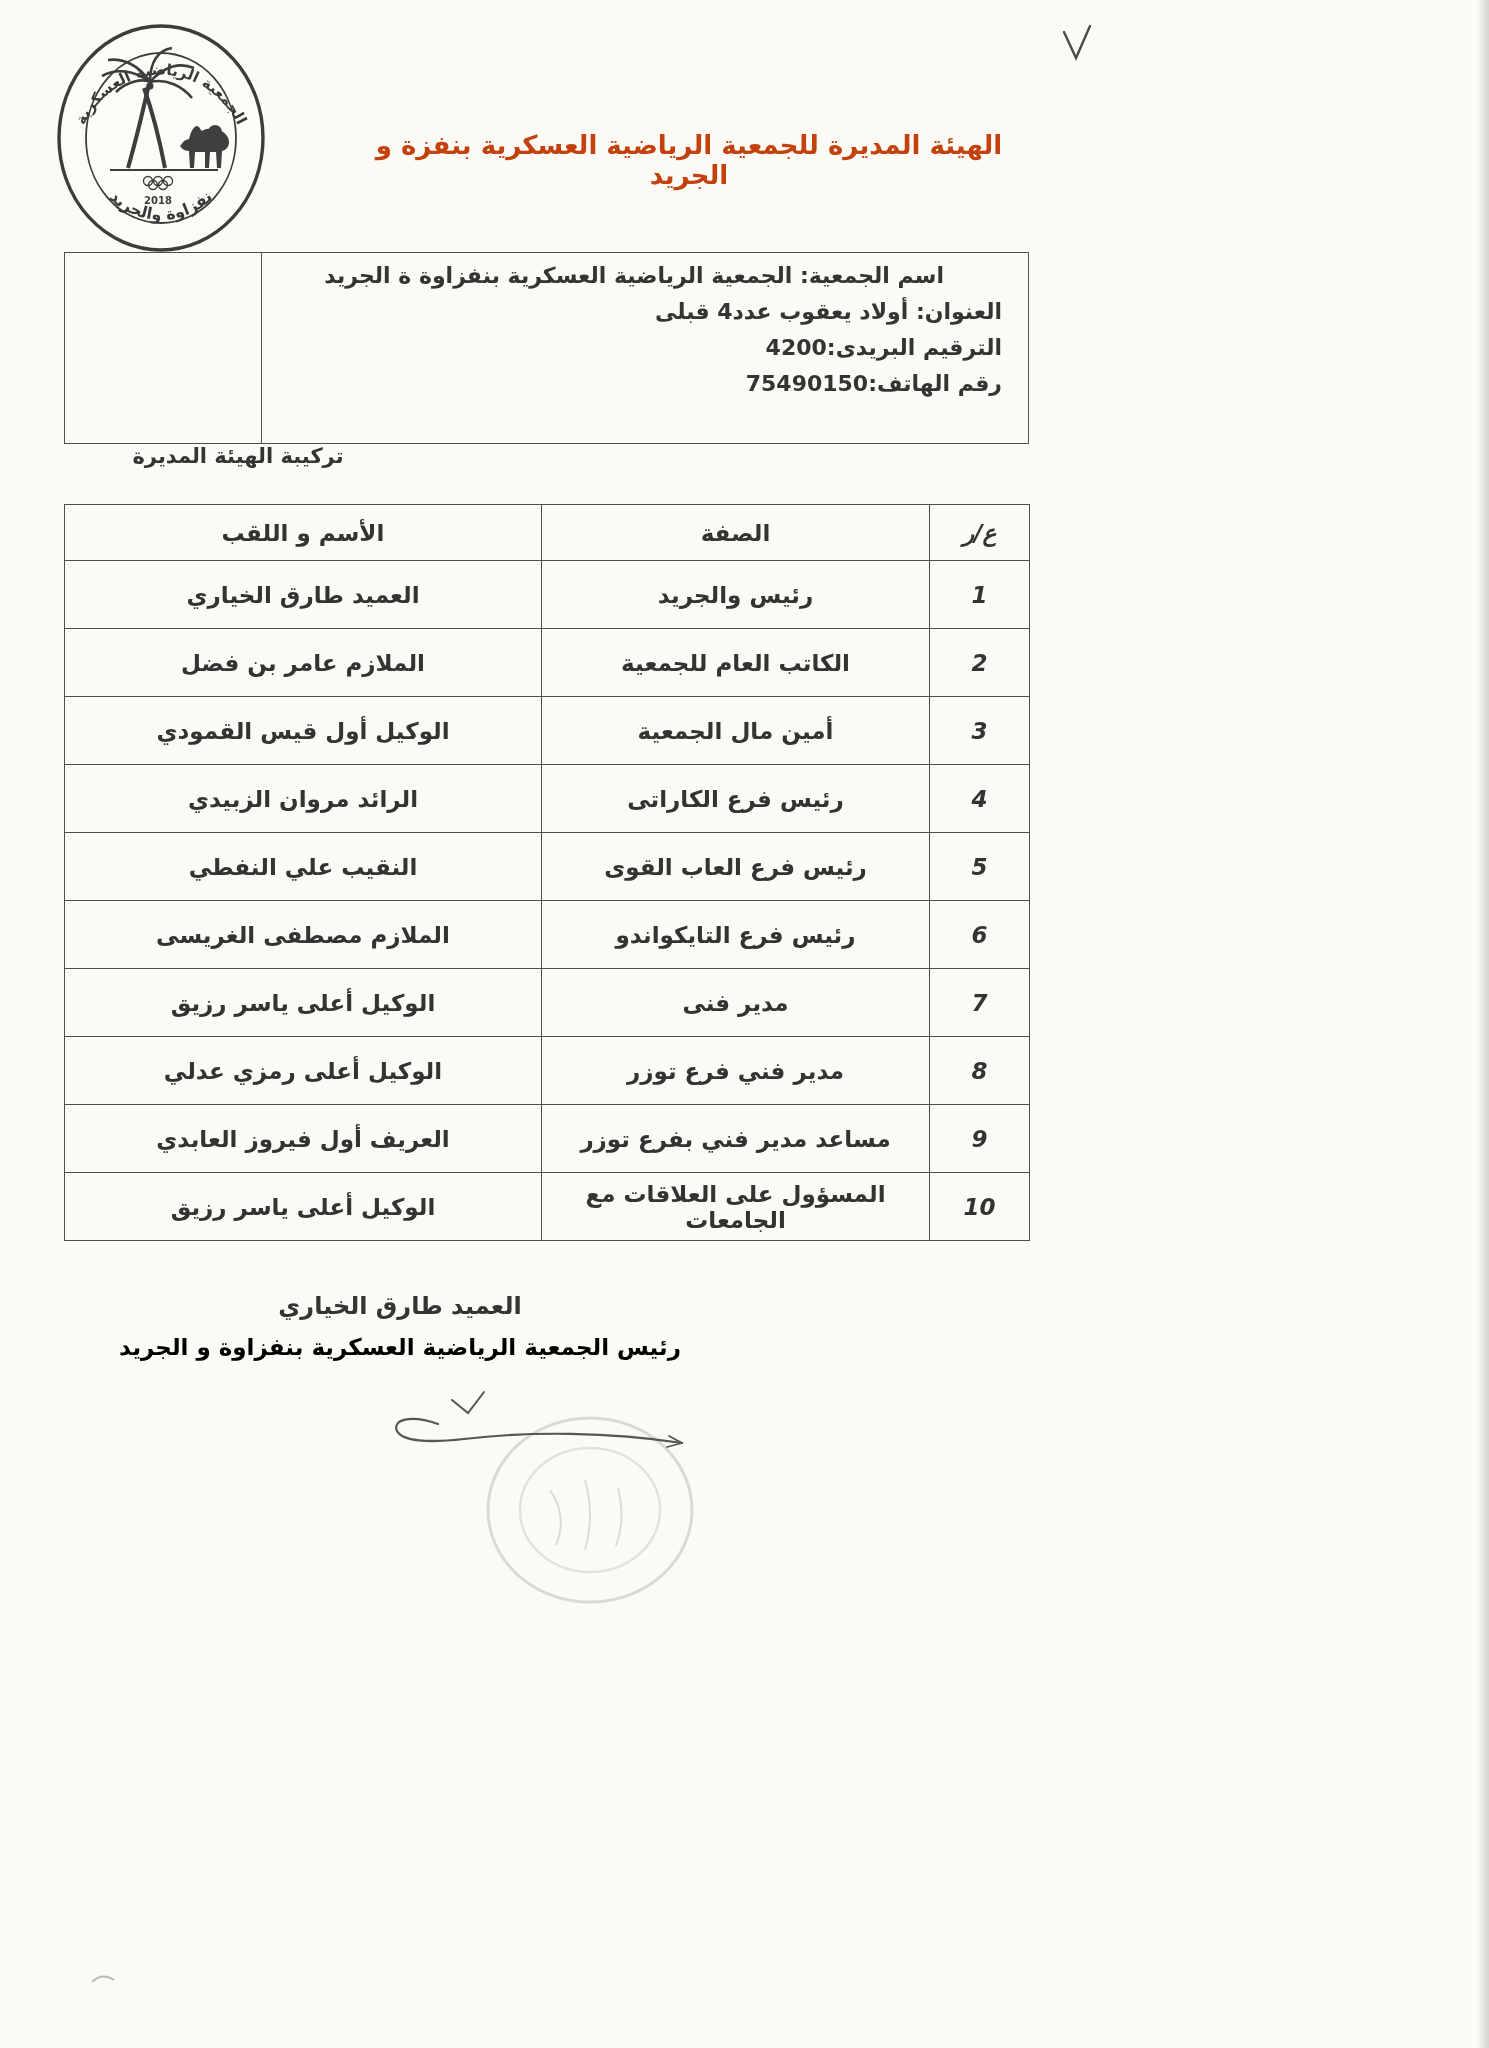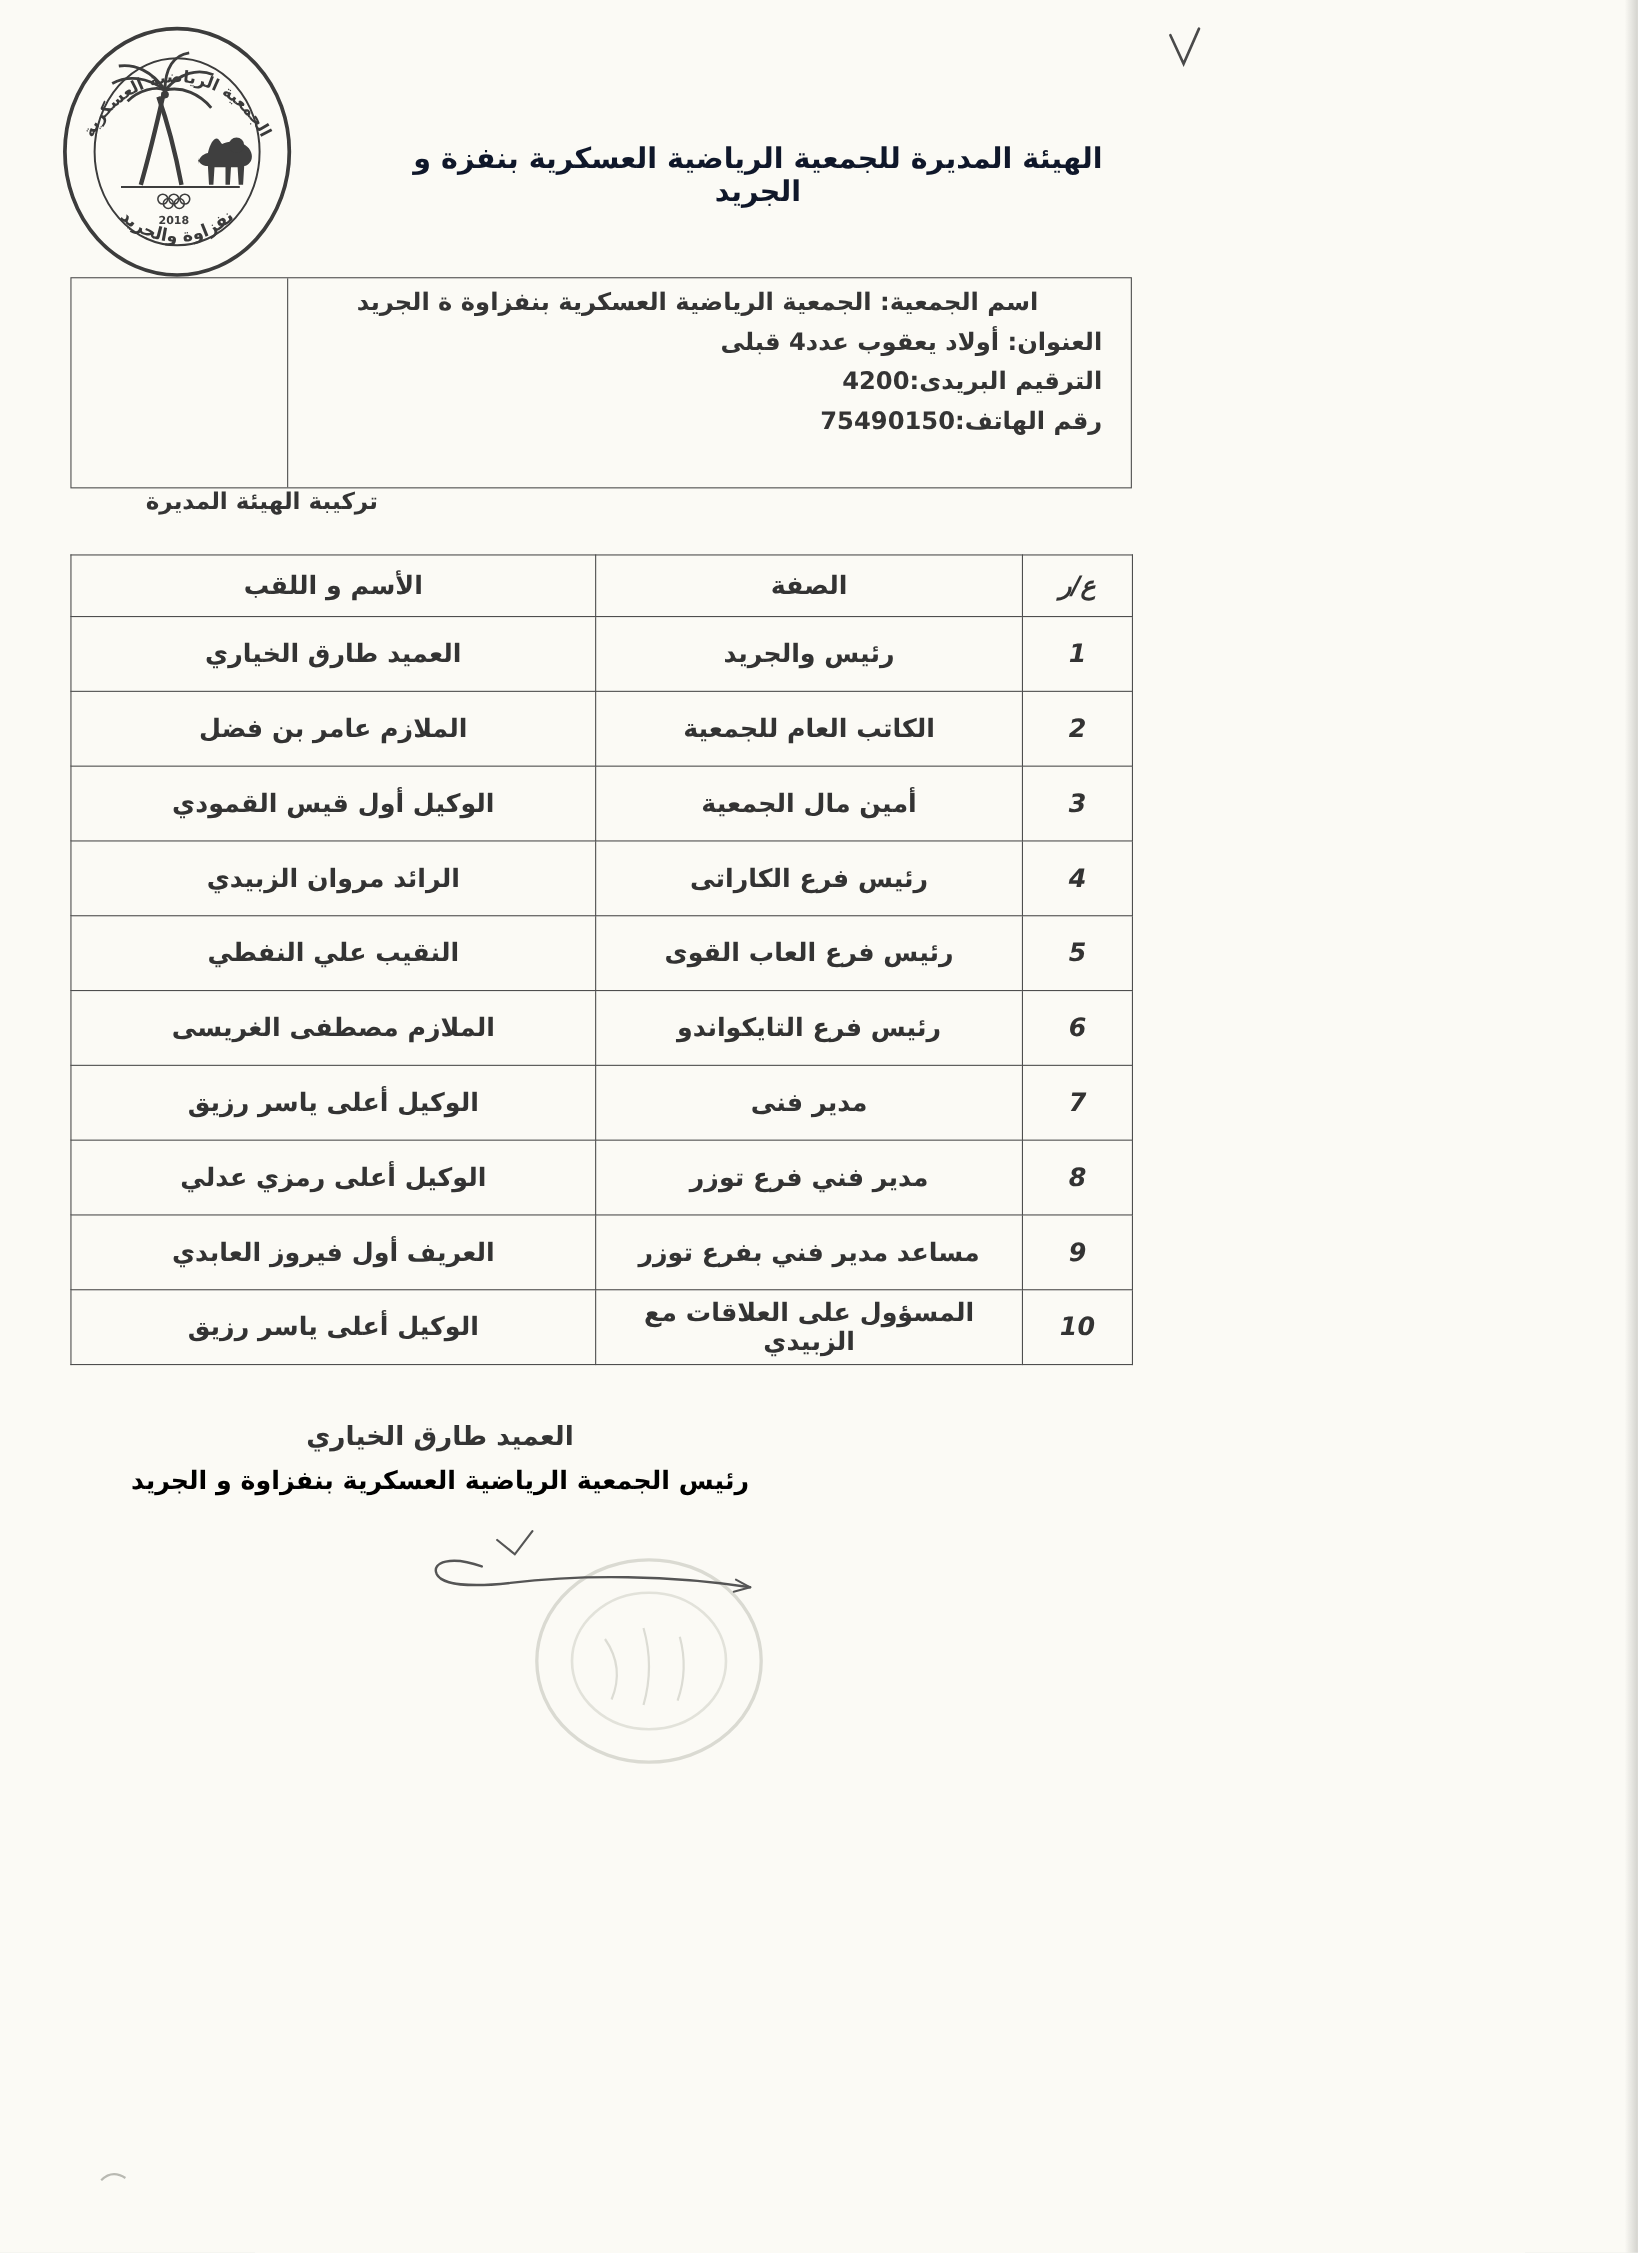--- a/index.html
+++ b/index.html
@@ -17,21 +17,21 @@
     color: #383838;
   }
   .edge-shade {
     position: absolute; right: 0; top: 0; width: 12px; height: 100%;
     background: linear-gradient(to left, rgba(110,110,105,0.28), rgba(110,110,105,0));
     pointer-events: none;
   }
   .doc-title {
     position: absolute; left: 339px; top: 130px; width: 700px;
     text-align: center; font-size: 26px; font-weight: 700; direction: rtl;
-    color: #0f172a;
+    color: #c2410c;
   }
   .logo { position: absolute; left: 52px; top: 20px; }
   .checkmark { position: absolute; left: 1056px; top: 18px; }
   .info-box {
     position: absolute; left: 64px; top: 252px; width: 965px; height: 192px;
     border: 1.8px solid #4e4e4e;
   }
   .info-empty {
     position: absolute; left: 0; top: 0; height: 100%; width: 197px;
     border-right: 1.6px solid #4e4e4e;
@@ -189,21 +189,21 @@
         <td>مدير فني فرع توزر</td>
         <td>الوكيل أعلى رمزي عدلي</td>
       </tr>
       <tr>
         <td class="cell-num">9</td>
         <td>مساعد مدير فني بفرع توزر</td>
         <td>العريف أول فيروز العابدي</td>
       </tr>
       <tr>
         <td class="cell-num">10</td>
-        <td>المسؤول على العلاقات مع الزبيدي</td>
+        <td>المسؤول على العلاقات مع الجامعات</td>
         <td>الوكيل أعلى ياسر رزيق</td>
       </tr>
     </tbody>
   </table>
 
   <div class="sig-name">العميد طارق الخياري</div>
   <div class="sig-title">رئيس الجمعية الرياضية العسكرية بنفزاوة و الجريد</div>
 
   <svg class="signature" width="370" height="240" viewBox="0 0 370 240">
 

